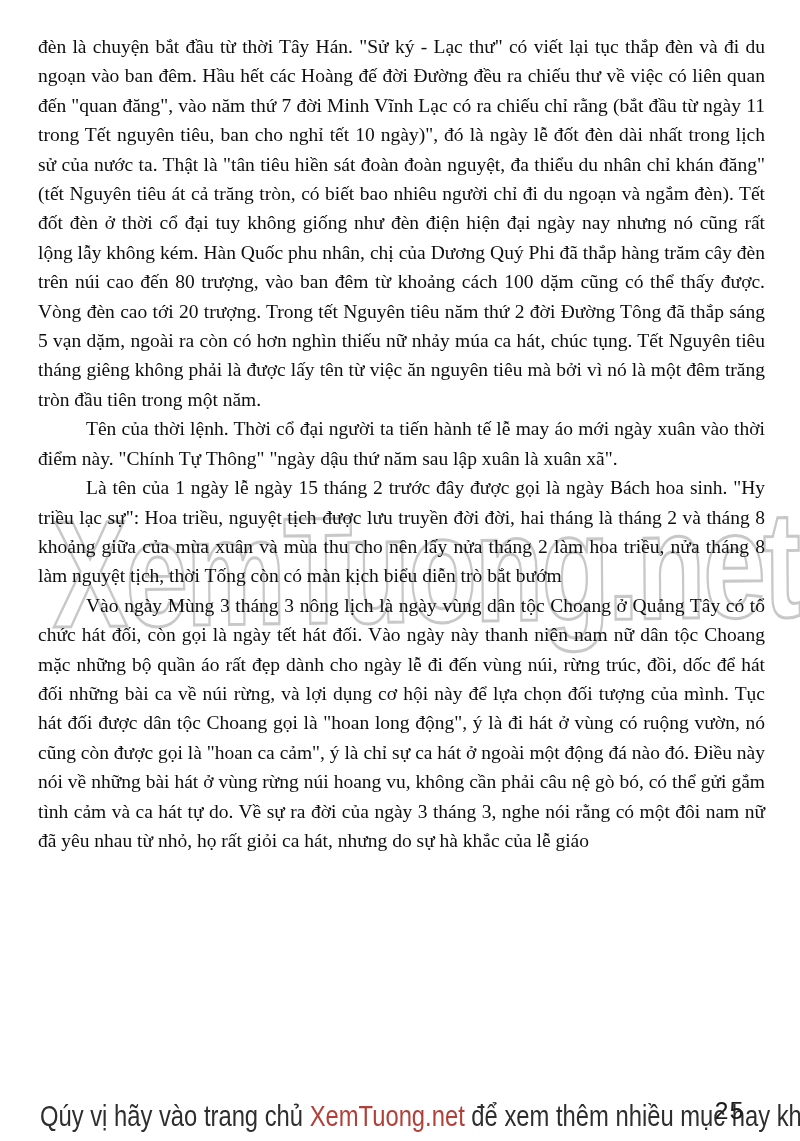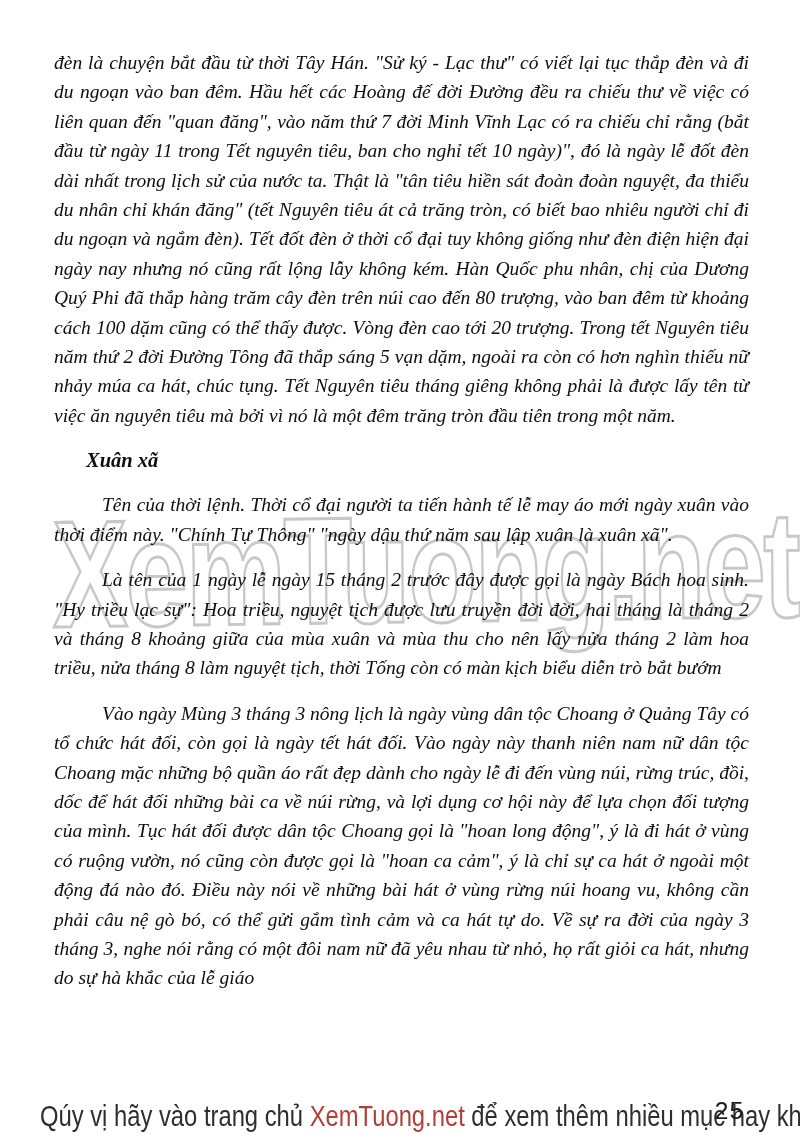--- a/index.html
+++ b/index.html
@@ -30,21 +30,21 @@
 
   .content{
     position:absolute;
     left:38px; top:32px; width:727px;
     z-index:1;
     font-size:19.5px;
     line-height:29.4px;
     color:#0e0e0e;
     text-align:justify;
   }
-  .para{margin:16px;font-style:italic;}
+  .para{margin:0;}
   .para.ind{text-indent:48px;}
   .heading{
     margin:15px 0 5px 48px;
     font-size:20.5px;
     font-weight:bold;
     font-style:italic;
     line-height:28px;
     text-align:left;
   }
 
@@ -74,21 +74,20 @@
 </head>
 <body>
 
 <div class="page">
 
   <div class="watermark" style="-webkit-text-stroke: 3px rgb(200, 200, 200);">XemTuong.net</div>
 
   <div class="content">
     <p class="para">đèn là chuyện bắt đầu từ thời Tây Hán. "Sử ký - Lạc thư" có viết lại tục thắp đèn và đi du ngoạn vào ban đêm. Hầu hết các Hoàng đế đời Đường đều ra chiếu thư về việc có liên quan đến "quan đăng", vào năm thứ 7 đời Minh Vĩnh Lạc có ra chiếu chỉ rằng (bắt đầu từ ngày 11 trong Tết nguyên tiêu, ban cho nghỉ tết 10 ngày)", đó là ngày lễ đốt đèn dài nhất trong lịch sử của nước ta. Thật là "tân tiêu hiền sát đoàn đoàn nguyệt, đa thiểu du nhân chỉ khán đăng" (tết Nguyên tiêu át cả trăng tròn, có biết bao nhiêu người chỉ đi du ngoạn và ngắm đèn). Tết đốt đèn ở thời cổ đại tuy không giống như đèn điện hiện đại ngày nay nhưng nó cũng rất lộng lẫy không kém. Hàn Quốc phu nhân, chị của Dương Quý Phi đã thắp hàng trăm cây đèn trên núi cao đến 80 trượng, vào ban đêm từ khoảng cách 100 dặm cũng có thể thấy được. Vòng đèn cao tới 20 trượng. Trong tết Nguyên tiêu năm thứ 2 đời Đường Tông đã thắp sáng 5 vạn dặm, ngoài ra còn có hơn nghìn thiếu nữ nhảy múa ca hát, chúc tụng. Tết Nguyên tiêu tháng giêng không phải là được lấy tên từ việc ăn nguyên tiêu mà bởi vì nó là một đêm trăng tròn đầu tiên trong một năm.</p>
 
-    <h3 class="heading">Xuân xã</h3>
 
     <p class="para ind">Tên của thời lệnh. Thời cổ đại người ta tiến hành tế lễ may áo mới ngày xuân vào thời điểm này. "Chính Tự Thông" "ngày dậu thứ năm sau lập xuân là xuân xã".</p>
 
 
     <p class="para ind">Là tên của 1 ngày lễ ngày 15 tháng 2 trước đây được gọi là ngày Bách hoa sinh. "Hy triều lạc sự": Hoa triều, nguyệt tịch được lưu truyền đời đời, hai tháng là tháng 2 và tháng 8 khoảng giữa của mùa xuân và mùa thu cho nên lấy nửa tháng 2 làm hoa triều, nửa tháng 8 làm nguyệt tịch, thời Tống còn có màn kịch biểu diễn trò bắt bướm</p>
 
 
 
     <p class="para ind">Vào ngày Mùng 3 tháng 3 nông lịch là ngày vùng dân tộc Choang ở Quảng Tây có tổ chức hát đối, còn gọi là ngày tết hát đối. Vào ngày này thanh niên nam nữ dân tộc Choang mặc những bộ quần áo rất đẹp dành cho ngày lễ đi đến vùng núi, rừng trúc, đồi, dốc để hát đối những bài ca về núi rừng, và lợi dụng cơ hội này để lựa chọn đối tượng của mình. Tục hát đối được dân tộc Choang gọi là "hoan long động", ý là đi hát ở vùng có ruộng vườn, nó cũng còn được gọi là "hoan ca cảm", ý là chỉ sự ca hát ở ngoài một động đá nào đó. Điều này nói về những bài hát ở vùng rừng núi hoang vu, không cần phải câu nệ gò bó, có thể gửi gắm tình cảm và ca hát tự do. Về sự ra đời của ngày 3 tháng 3, nghe nói rằng có một đôi nam nữ đã yêu nhau từ nhỏ, họ rất giỏi ca hát, nhưng do sự hà khắc của lễ giáo</p>
   </div>

